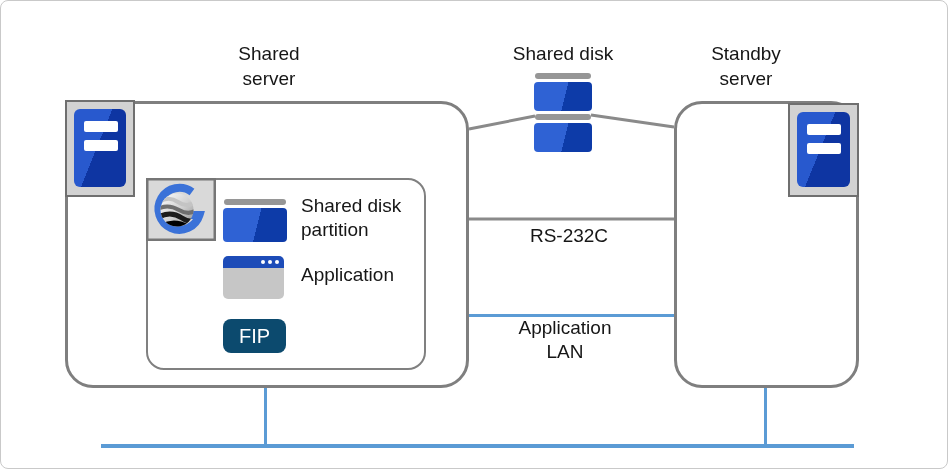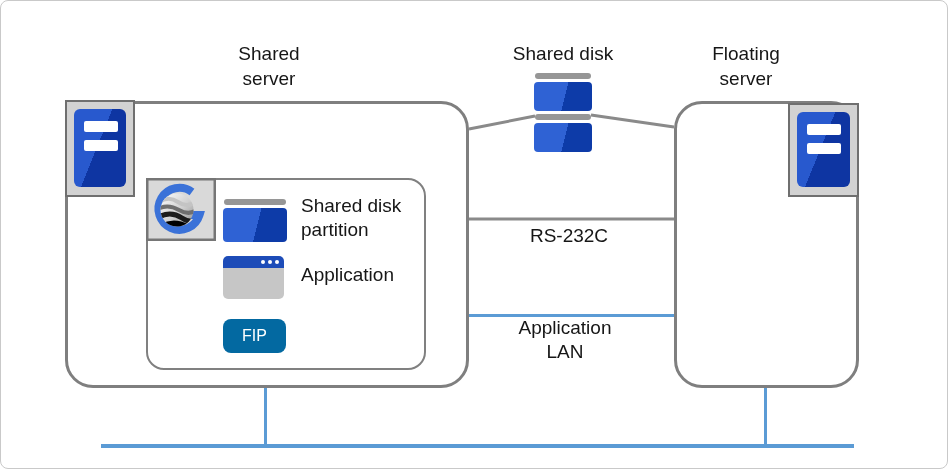--- a/index.html
+++ b/index.html
@@ -78,23 +78,23 @@
     border-radius:5px;overflow:hidden;z-index:4;
   }
   .app-titlebar{position:relative;height:12px;background:#1d4cb8;}
   .app-dots{position:absolute;right:5px;top:4px;display:flex;gap:3px;}
   .app-dots i{width:4px;height:4px;border-radius:50%;background:#ffffff;}
   .app-body{height:31px;background:#c6c6c6;}
 
   
   .fip-badge{
     position:absolute;left:222px;top:318px;width:63px;height:34px;
-    background:#0369a1;border-radius:8px;z-index:4;
+    background:#0c4a6e;border-radius:8px;z-index:4;
     display:flex;align-items:center;justify-content:center;
-    color:#ffffff;font-size:16px;
+    color:#ffffff;font-size:20px;
   }
 
   
   .g-logo{position:absolute;left:145px;top:177px;z-index:5;}
 
   
   .lbl{
     position:absolute;z-index:6;
     font-size:19px;line-height:25px;color:#161616;
     white-space:nowrap;
@@ -197,21 +197,21 @@
   <div class="fip-badge">FIP</div>
 
   <div class="lbl center lbl-active">
     <div>Shared</div>
     <div>server</div>
   </div>
 
   <div class="lbl center lbl-shared-disk">Shared disk</div>
 
   <div class="lbl center lbl-standby">
-    <div>Floating</div>
+    <div>Standby</div>
     <div>server</div>
   </div>
 
 
   <div class="lbl lbl-partition">
     <div>Shared disk</div>
     <div>partition</div>
   </div>
 
   <div class="lbl lbl-application">Application</div>

